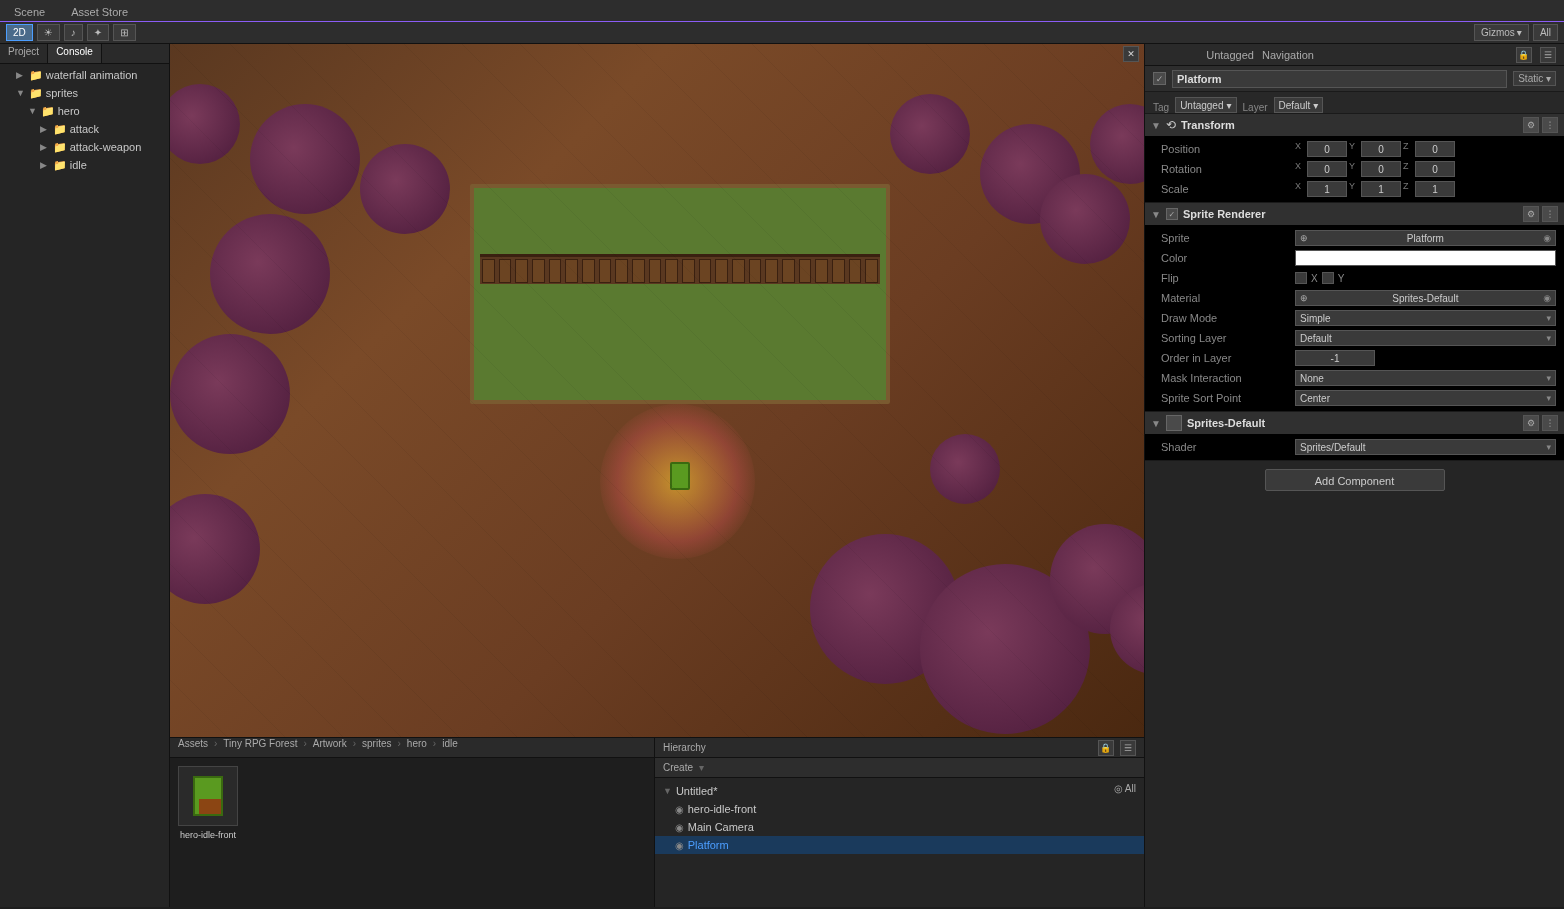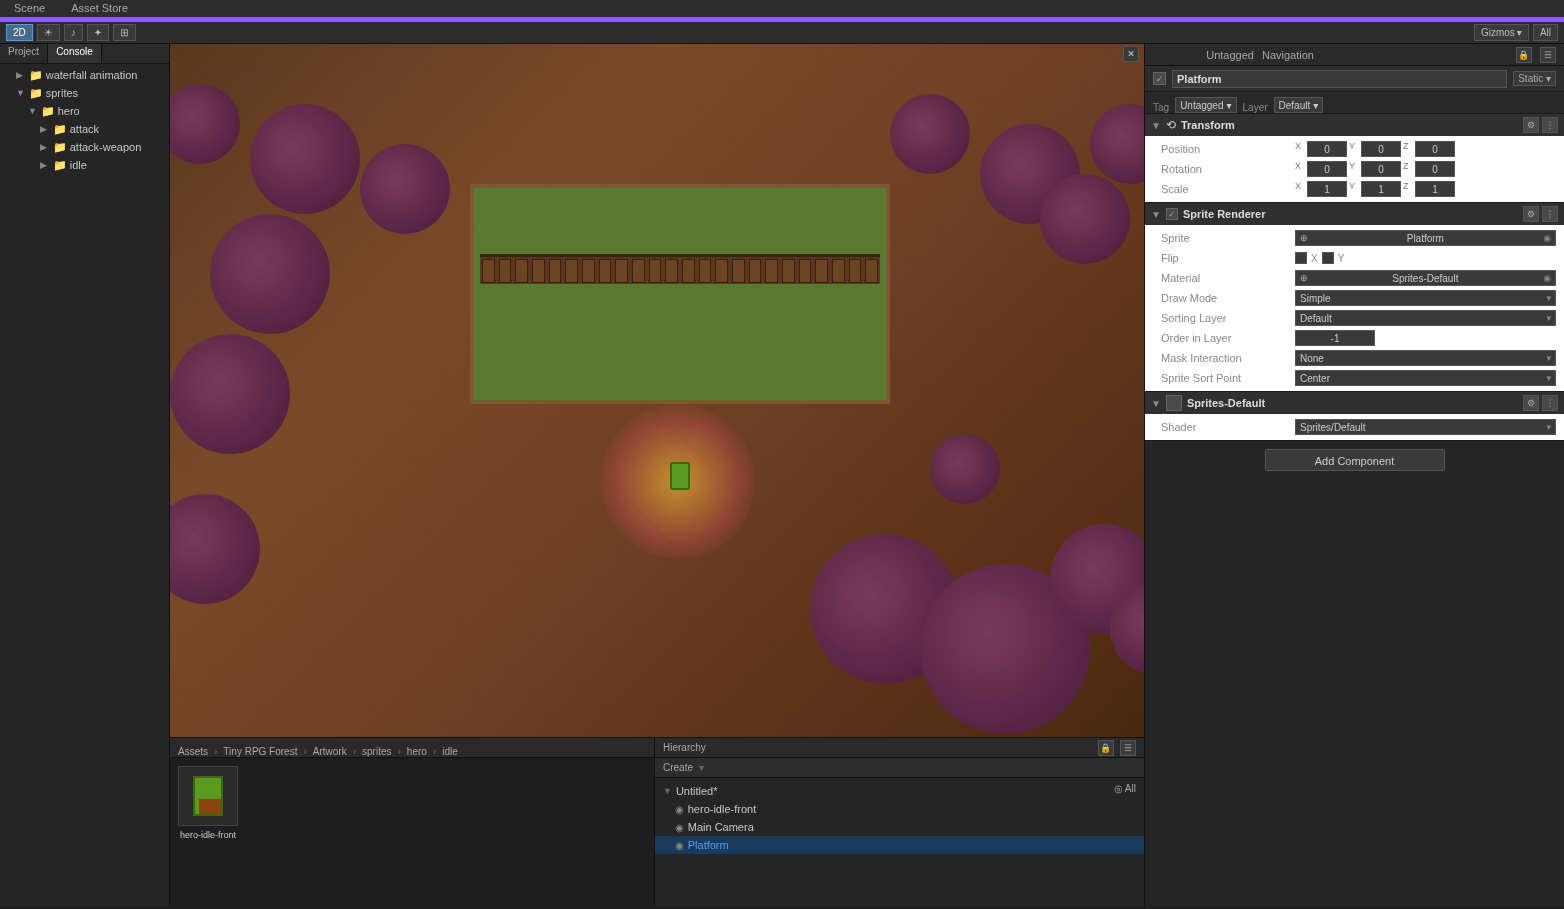--- a/index.html
+++ b/index.html
@@ -12,21 +12,21 @@
       font-size: 11px;
       color: #d4d4d4;
     }
 
     
     .top-bar {
       display: flex;
       align-items: flex-end;
       height: 22px;
       background: #2d2d2d;
-      border-bottom: 5px solid #8b5cf6;
+      border-bottom: 1px solid #8b5cf6;
       padding: 0 6px;
       gap: 10px;
     }
     .top-bar-tab {
       padding: 2px 8px;
       font-size: 11px;
       color: #aaa;
       cursor: pointer;
       border-bottom: 1px solid transparent;
     }
@@ -155,21 +155,21 @@
       flex: 1;
       background: #1e1e1e;
       display: flex;
       flex-direction: column;
     }
     .bottom-center-header {
       height: 20px;
       background: #2a2a2a;
       border-bottom: 1px solid #111;
       display: flex;
-      align-items: flex-end;
+      align-items: flex-start;
       padding: 0 8px;
       gap: 6px;
       font-size: 10px;
       color: #aaa;
     }
     .asset-area {
       flex: 1;
       display: flex;
       gap: 8px;
       padding: 8px;
@@ -305,21 +305,21 @@
       background: #4a4a4a;
       border: 1px solid #555;
       color: #aaa;
       font-size: 9px;
       display: flex; align-items: center; justify-content: center;
       cursor: pointer;
     }
 
     .component-body {
       padding: 3px 0;
-      background: #ffffff;
+      background: #000000;
     }
     .prop-row {
       display: flex;
       align-items: center;
       height: 20px;
       padding: 0 8px 0 16px;
       gap: 4px;
     }
     .prop-label {
       width: 130px;
@@ -716,20 +716,24 @@
 
         <div class="prop-row">
           <span class="prop-label">Sprite</span>
           <div class="prop-dropdown">
             <span style="font-size:9px;color:#aaa;">⊕</span>
             <span>Platform</span>
             <span style="font-size:9px;color:#888;">◉</span>
           </div>
         </div>
 
+        <div class="prop-row">
+          <span class="prop-label">Color</span>
+          <div class="prop-color-swatch"></div>
+        </div>
 
         <div class="prop-row">
           <span class="prop-label">Flip</span>
           <div class="flip-checkboxes">
             <div class="flip-cb"></div>
             <span class="flip-label">X</span>
             <div class="flip-cb"></div>
             <span class="flip-label">Y</span>
           </div>
         </div>

